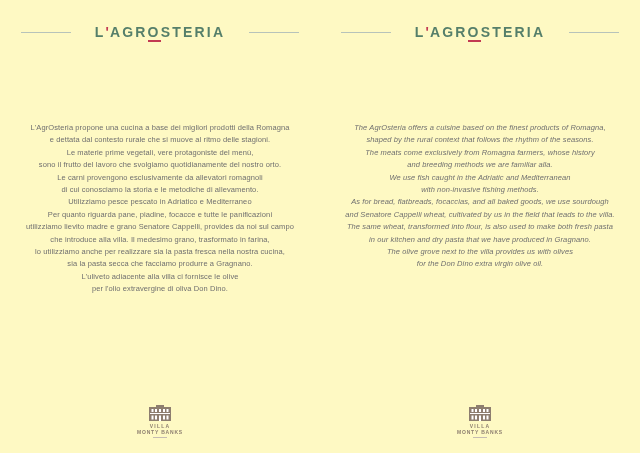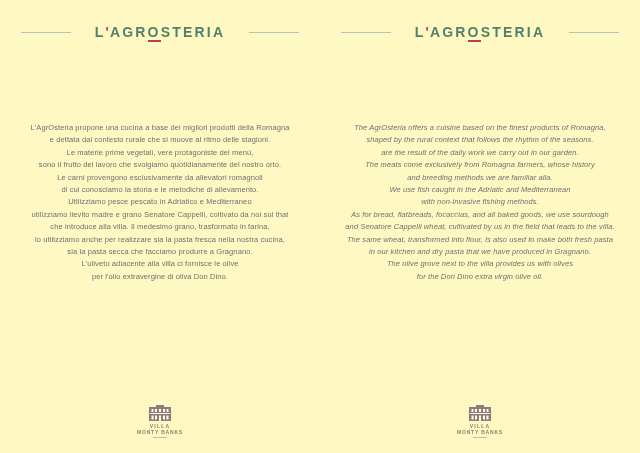--- a/index.html
+++ b/index.html
@@ -119,21 +119,22 @@
     </header>
 
     <div class="text-block">
         <div>L'AgrOsteria propone una cucina a base dei migliori prodotti della Romagna</div>
         <div>e dettata dal contesto rurale che si muove al ritmo delle stagioni.</div>
         <div>Le materie prime vegetali, vere protagoniste del menù,</div>
         <div>sono il frutto del lavoro che svolgiamo quotidianamente del nostro orto.</div>
         <div>Le carni provengono esclusivamente da allevatori romagnoli</div>
         <div>di cui conosciamo la storia e le metodiche di allevamento.</div>
         <div>Utilizziamo pesce pescato in Adriatico e Mediterraneo</div>
-        <div>utilizziamo lievito madre e grano Senatore Cappelli, coltivato da noi sul that</div>
+        <div>Per quanto riguarda pane, piadine, focacce e tutte le panificazioni</div>
+        <div>utilizziamo lievito madre e grano Senatore Cappelli, provides da noi sul campo</div>
         <div>che introduce alla villa. Il medesimo grano, trasformato in farina,</div>
         <div>lo utilizziamo anche per realizzare sia la pasta fresca nella nostra cucina,</div>
         <div>sia la pasta secca che facciamo produrre a Gragnano.</div>
         <div>L'uliveto adiacente alla villa ci fornisce le olive</div>
         <div>per l'olio extravergine di oliva Don Dino.</div>
       </div>
 
     <footer class="page-footer">
       <svg class="villa-icon" width="22" height="16" viewBox="0 0 44 32" xmlns="http://www.w3.org/2000/svg">
         <rect x="14" y="0" width="16" height="5" fill="#8d7e6f"></rect>
@@ -159,21 +160,20 @@
   <section class="page english">
     <header class="header">
       <span class="rule"></span>
       <div class="logo"><span>L</span><span class="apos">'</span><span>AGR</span><span class="o-underline">O</span><span>STERIA</span></div>
       <span class="rule"></span>
     </header>
 
     <div class="text-block">
         <div>The AgrOsteria offers a cuisine based on the finest products of Romagna,</div>
         <div>shaped by the rural context that follows the rhythm of the seasons.</div>
-        <div>are the result of the daily work we carry out in our garden.</div>
         <div>The meats come exclusively from Romagna farmers, whose history</div>
         <div>and breeding methods we are familiar alla.</div>
         <div>We use fish caught in the Adriatic and Mediterranean</div>
         <div>with non-invasive fishing methods.</div>
         <div>As for bread, flatbreads, focaccias, and all baked goods, we use sourdough</div>
         <div>and Senatore Cappelli wheat, cultivated by us in the field that leads to the villa.</div>
         <div>The same wheat, transformed into flour, is also used to make both fresh pasta</div>
         <div>in our kitchen and dry pasta that we have produced in Gragnano.</div>
         <div>The olive grove next to the villa provides us with olives</div>
         <div>for the Don Dino extra virgin olive oil.</div>

